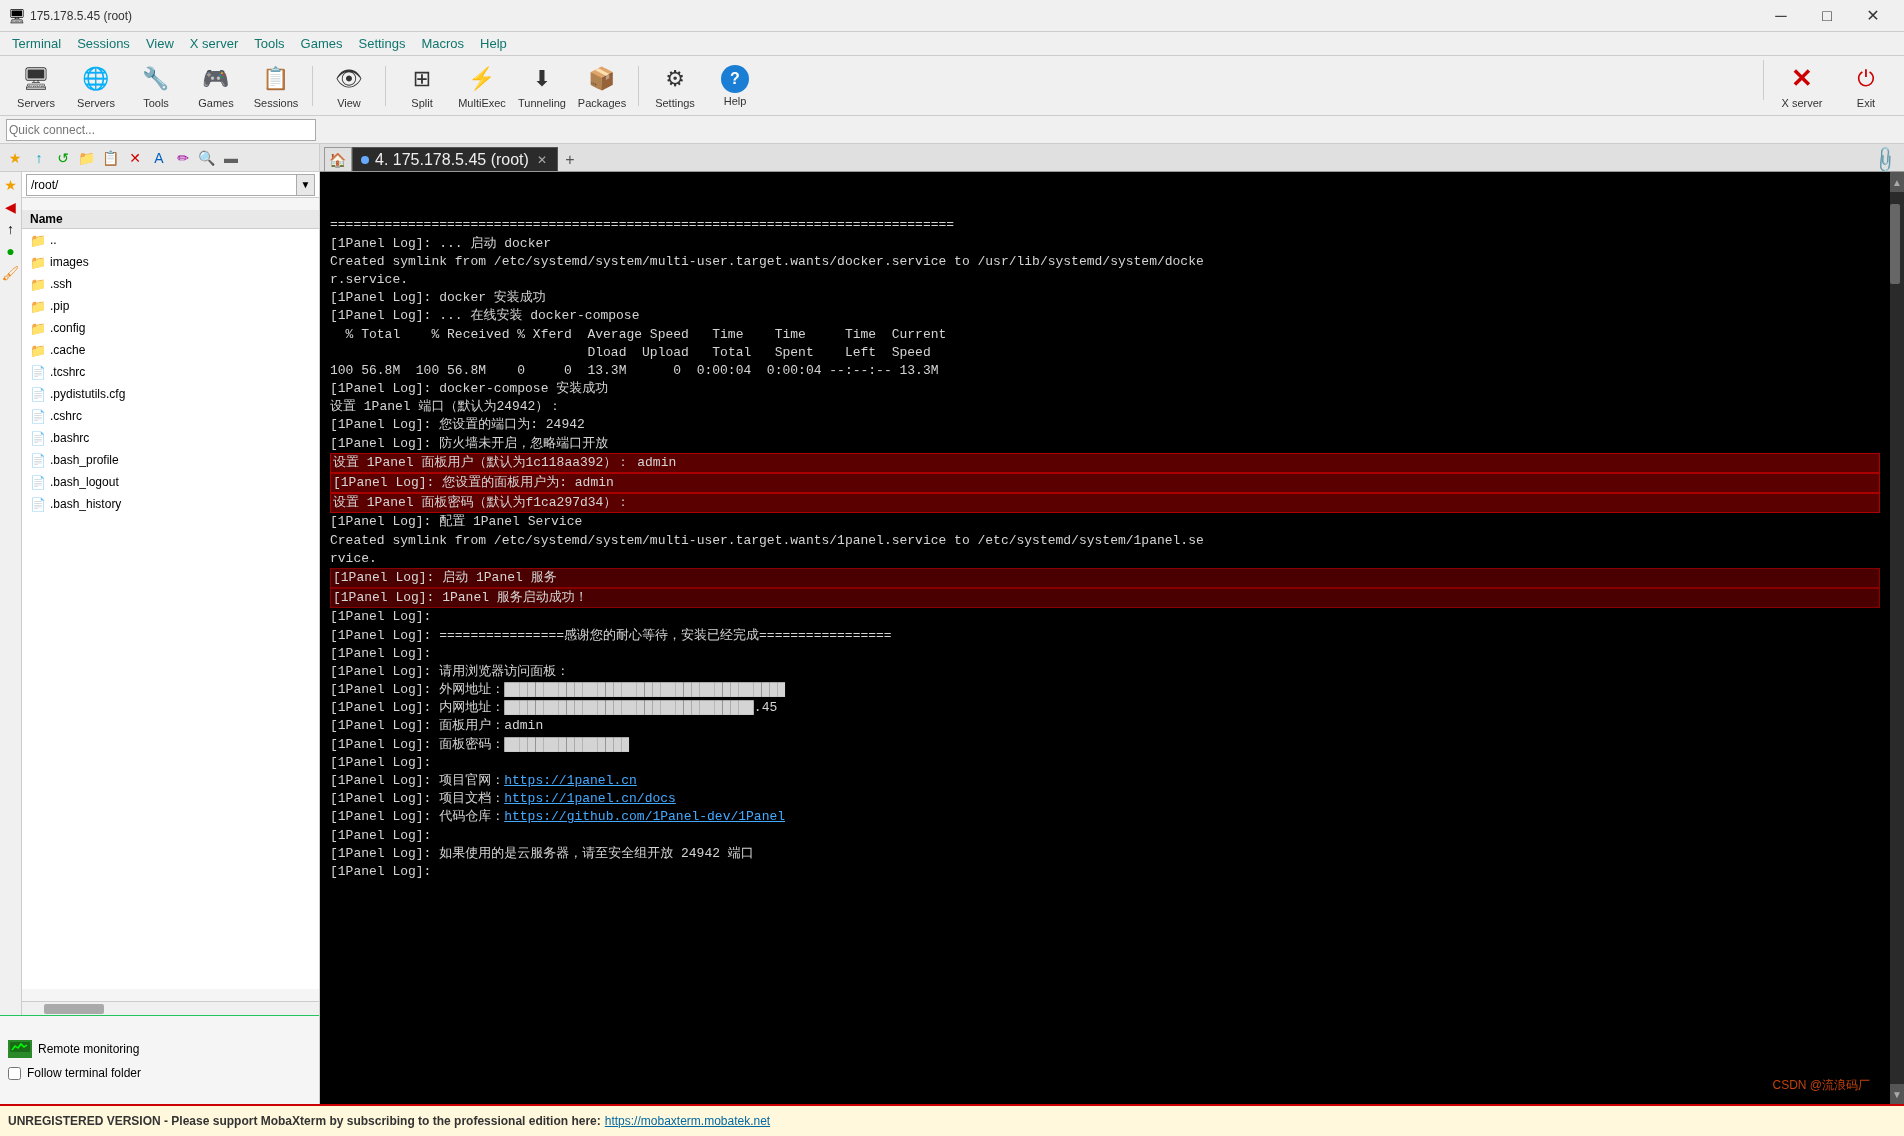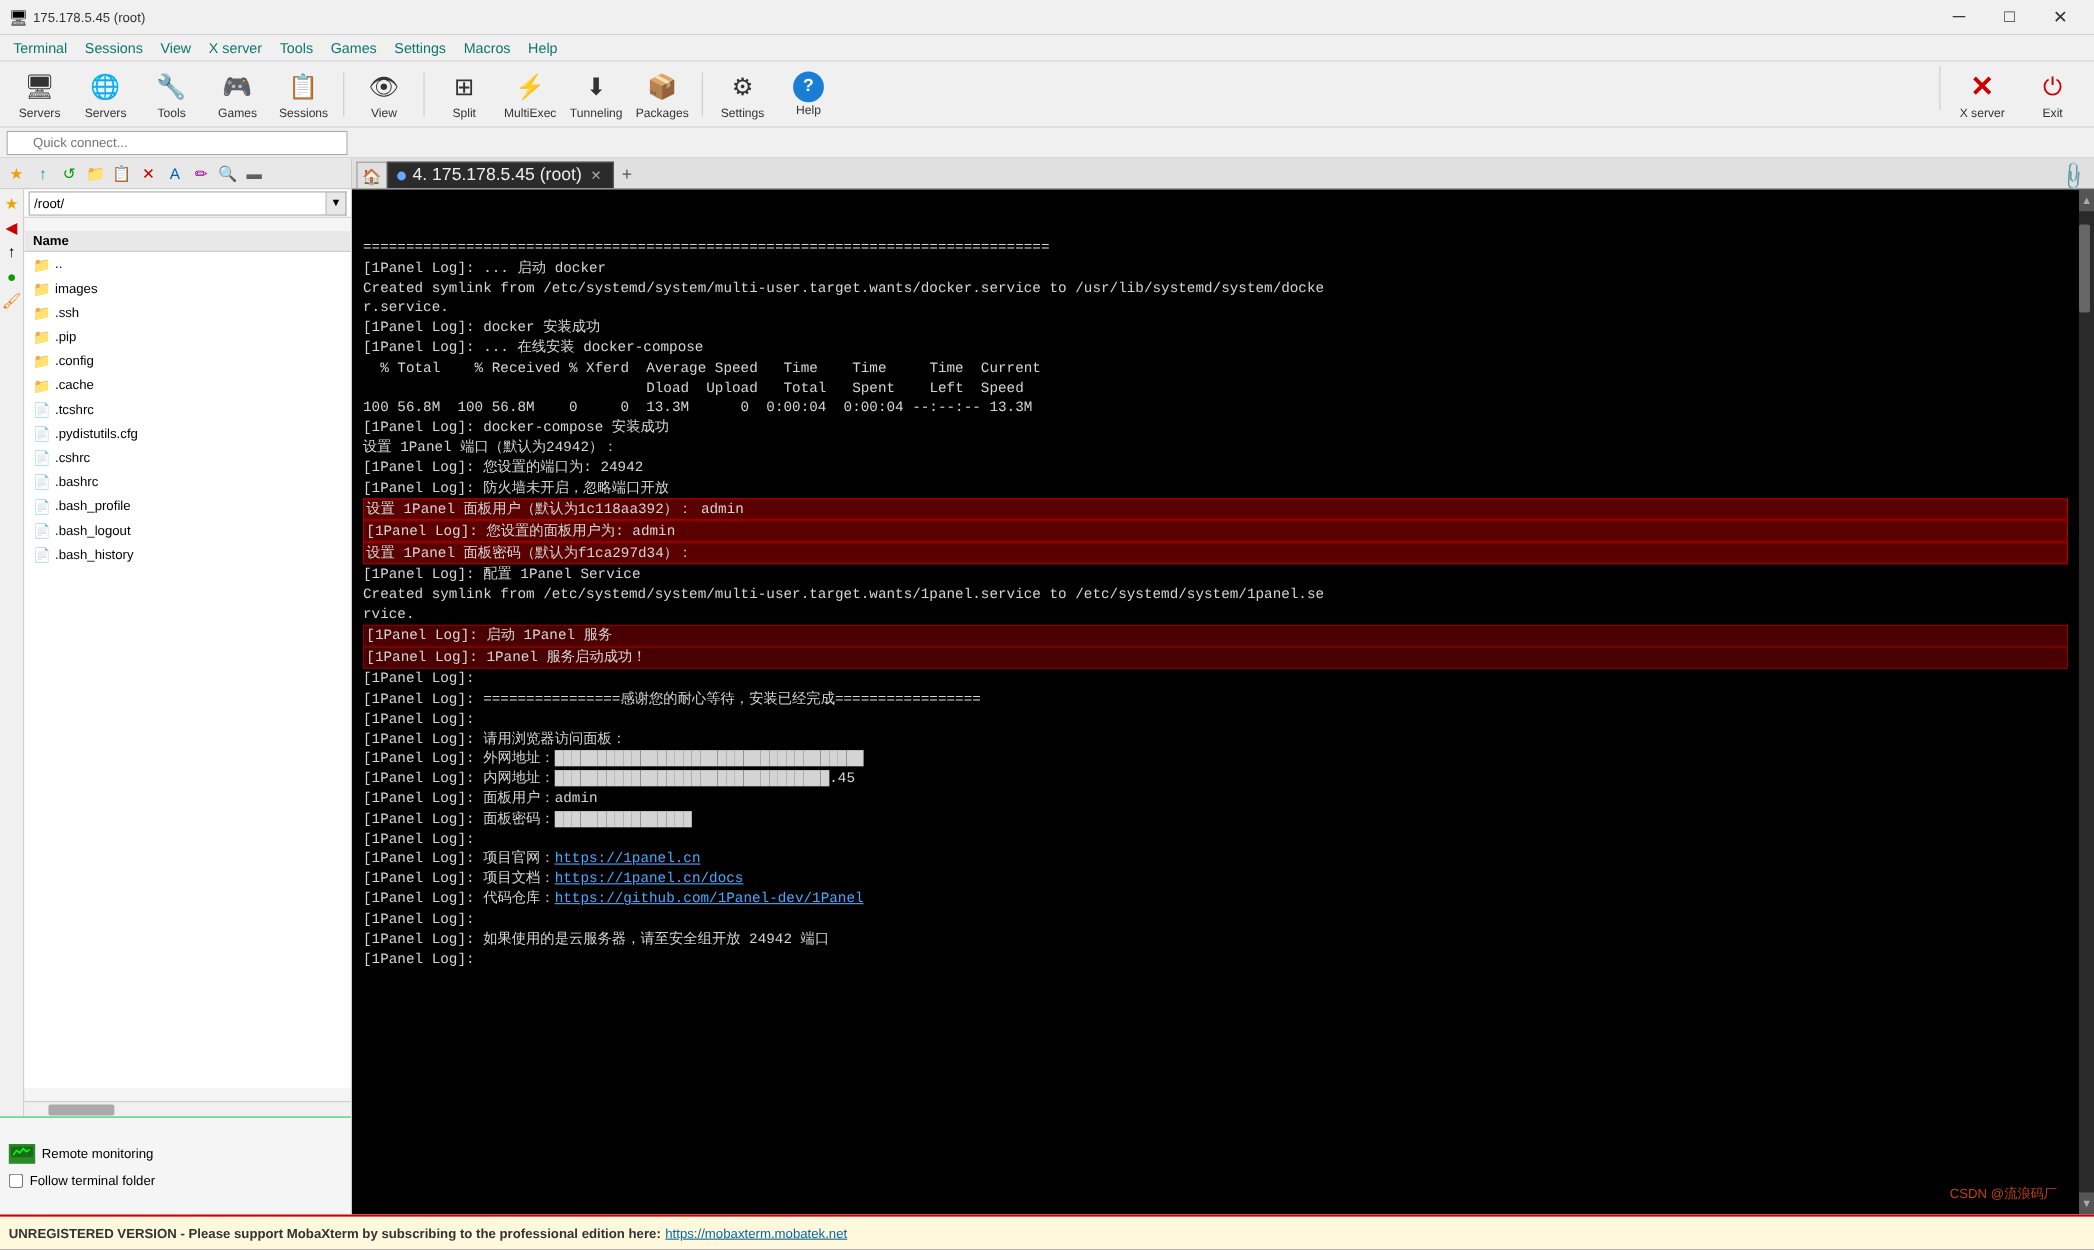--- a/index.html
+++ b/index.html
@@ -74,21 +74,21 @@
       padding: 2px 6px;
       display: flex;
       align-items: center;
     }
     .quick-connect-input {
       width: 310px;
       height: 22px;
       border: 1px solid #aaa;
       background: white;
       font-size: 12px;
-      padding: 0 23px;
+      padding: 0 2px;
       color: #999;
     }
 
     
     .sidebar {
       width: 320px;
       background: #f5f5f5;
       border-right: 1px solid #ccc;
       display: flex;
       flex-direction: column;

